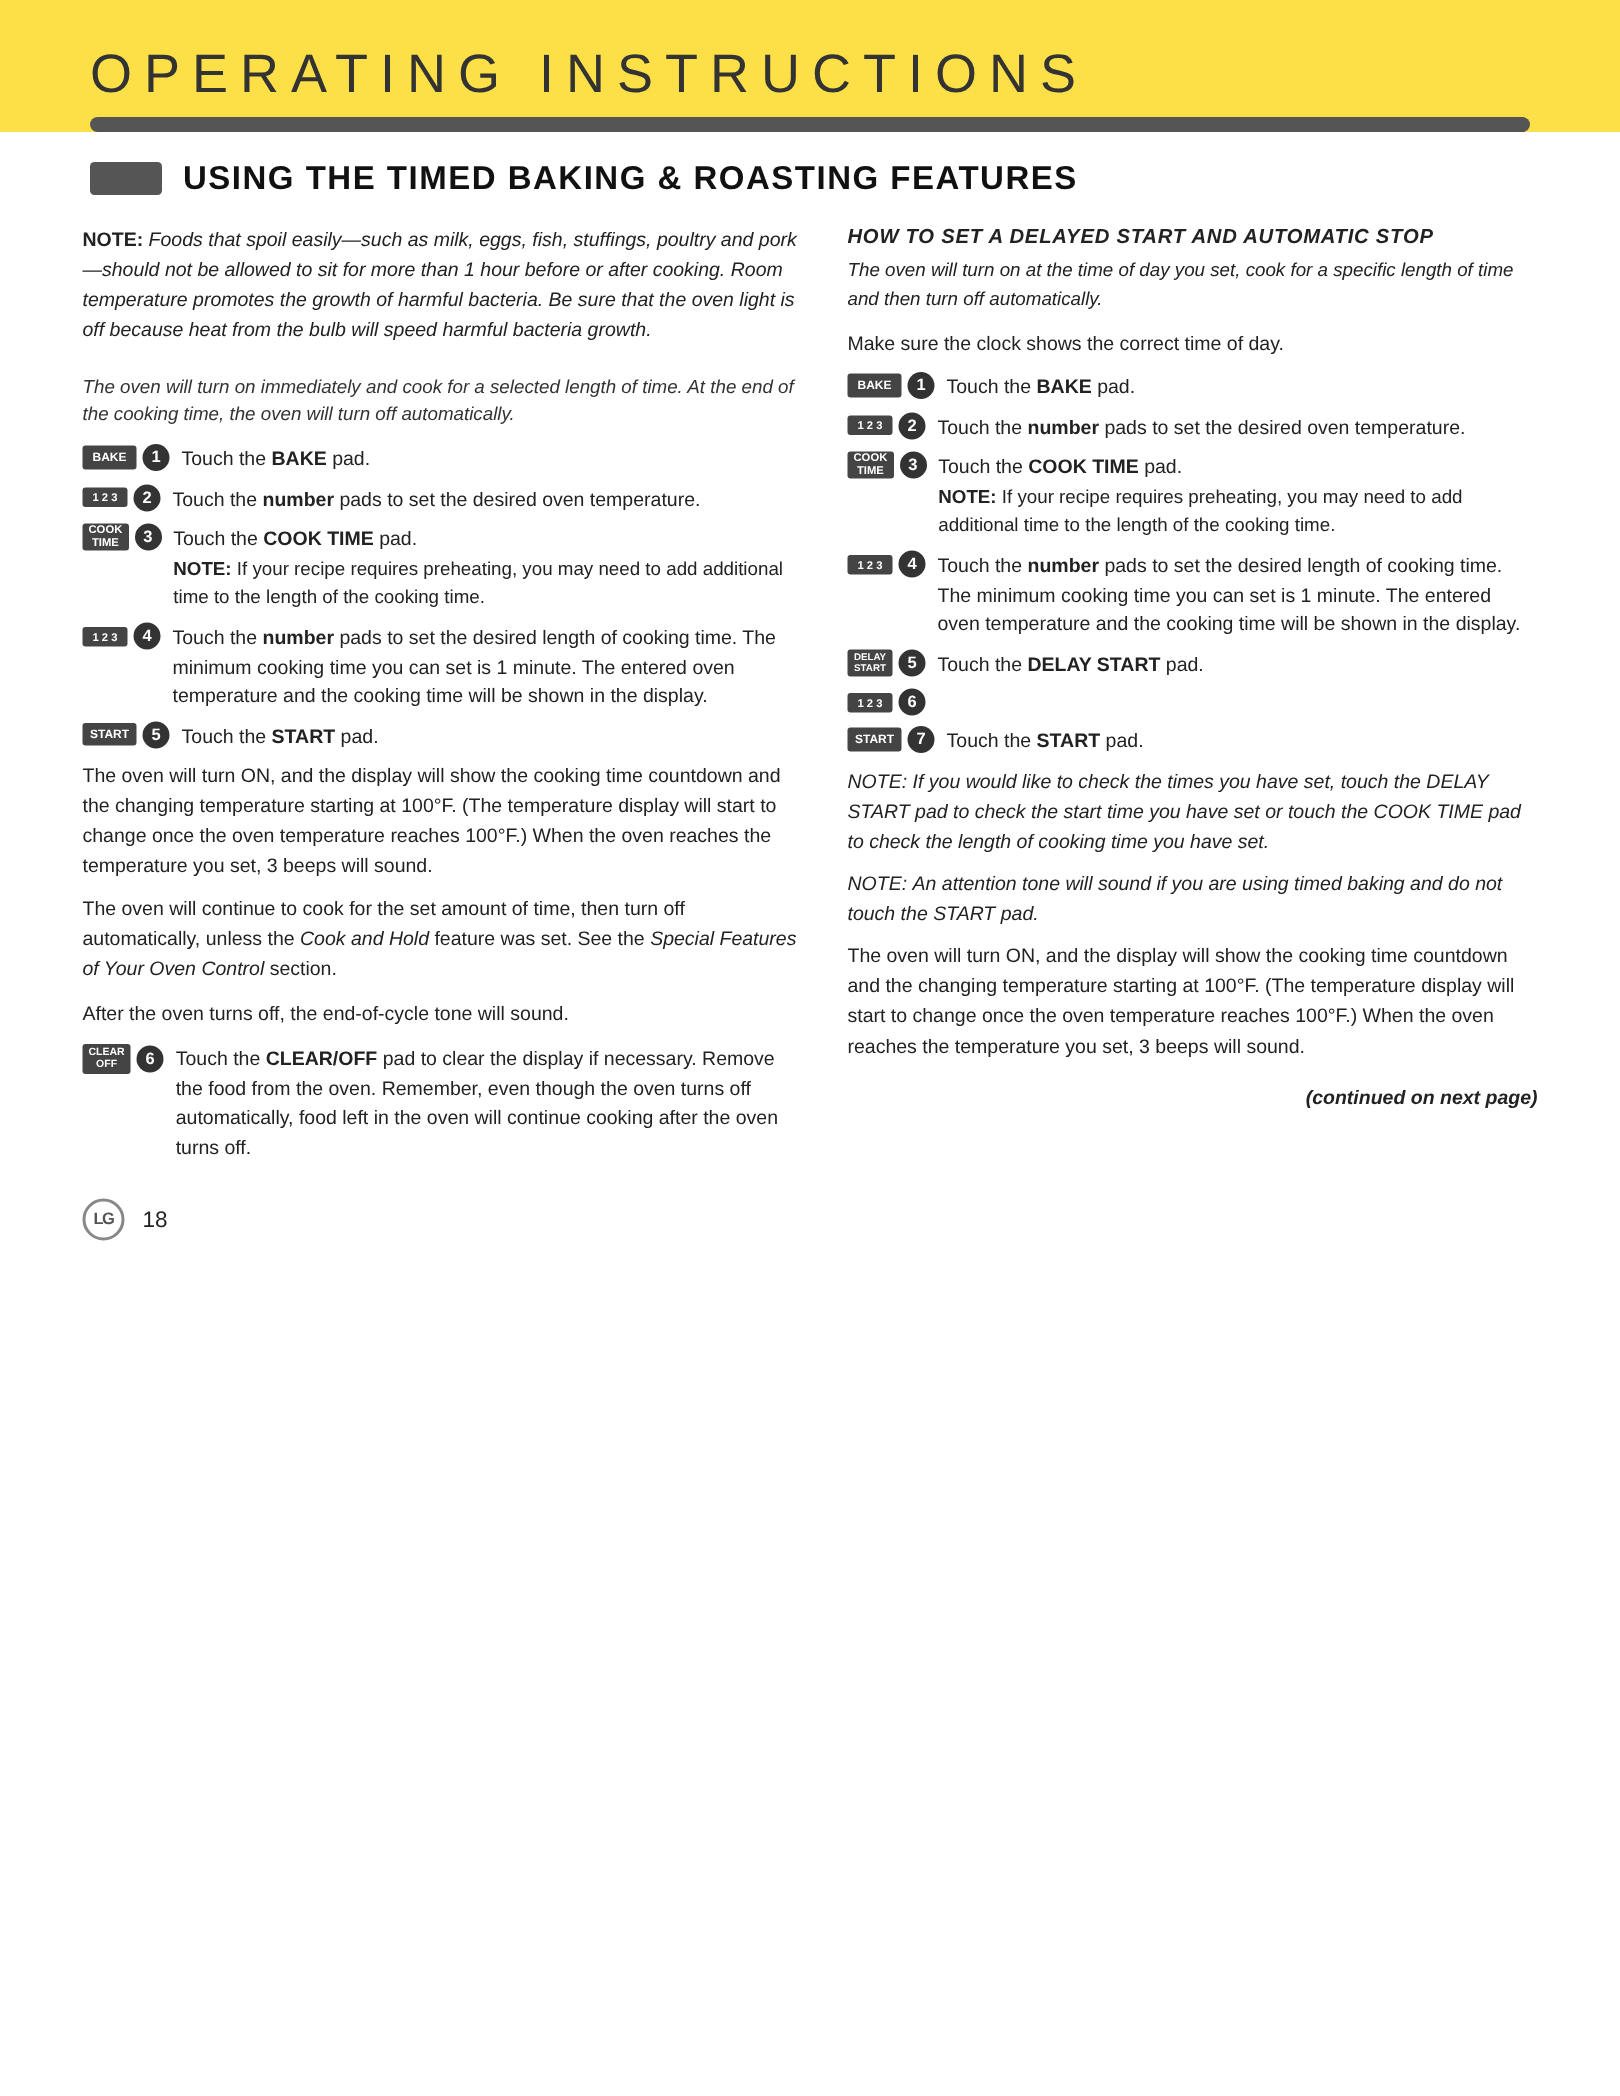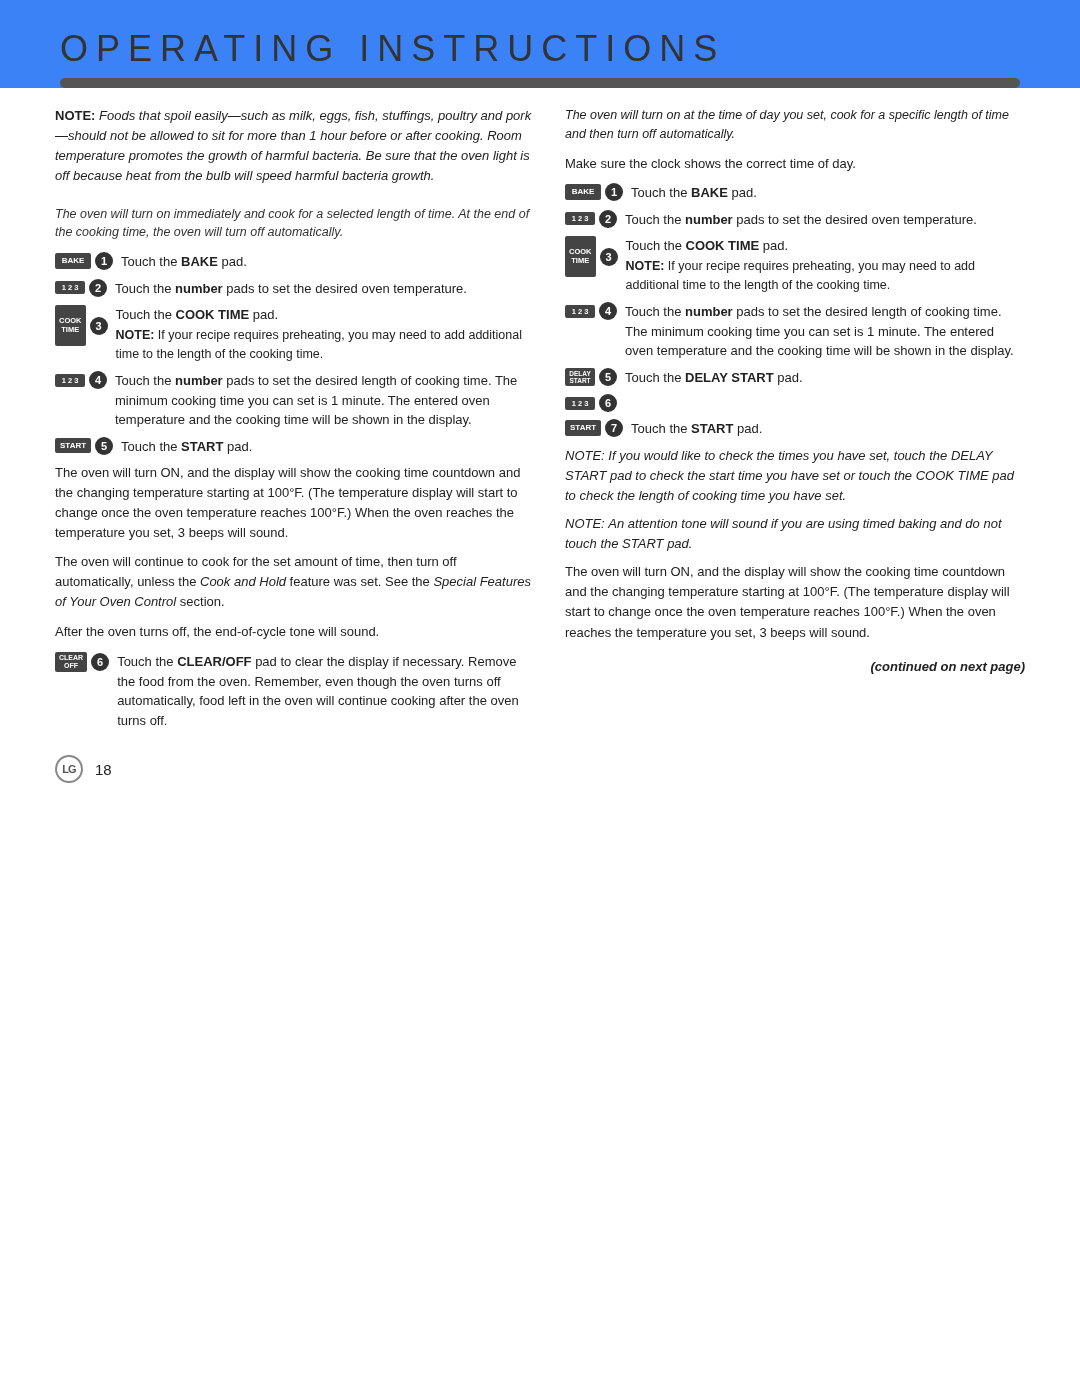--- a/index.html
+++ b/index.html
@@ -9,21 +9,21 @@
       font-size: 13.5px;
       color: #222;
       width: 1080px;
       min-height: 1397px;
       position: relative;
       padding: 0;
     }
 
     
     .page-header {
-      background: #3b82f6;
+      background: #fde047;
       padding: 28px 60px 0 60px;
     }
     .page-title {
       font-family: 'Arial', sans-serif;
       font-size: 36px;
       font-weight: 300;
       letter-spacing: 8px;
       text-transform: uppercase;
       color: #333;
       margin-bottom: 8px;
@@ -142,21 +142,21 @@
       gap: 2px;
       font-size: 7.5px;
       padding: 2px 4px;
     }
     .key-box.wide {
       min-width: 36px;
     }
     .key-box.cook-time {
       font-size: 7.5px;
       line-height: 1.15;
-      padding: 12px 4px;
+      padding: 0 4px;
     }
     .key-box.start-box {
       min-width: 32px;
       font-size: 8px;
     }
     .key-box.clear-box {
       font-size: 7px;
       line-height: 1.15;
       padding: 2px 4px;
       min-width: 30px;
@@ -268,20 +268,24 @@
 </head>
 <body>
 
 <div>
 
   <div class="page-header">
     <div class="page-title">Operating Instructions</div>
     <div class="header-bar"></div>
   </div>
 
+  <div class="section-heading">
+    <div class="section-heading-bar"></div>
+    <div class="section-heading-text">Using the Timed Baking &amp; Roasting Features</div>
+  </div>
 
   <div class="main-content">
 
     <div class="col-left">
 
       <p class="note-text">
         <strong>NOTE:</strong>
         <em> Foods that spoil easily—such as milk, eggs, fish, stuffings, poultry and pork—should not be allowed to sit for more than 1 hour before or after cooking. Room temperature promotes the growth of harmful bacteria. Be sure that the oven light is off because heat from the bulb will speed harmful bacteria growth.</em>
       </p>
 
@@ -347,20 +351,21 @@
             <div class="step-num">6</div>
           </div>
           <div class="step-text">Touch the <strong>CLEAR/OFF</strong> pad to clear the display if necessary. Remove the food from the oven. Remember, even though the oven turns off automatically, food left in the oven will continue cooking after the oven turns off.</div>
         </li>
       </ul>
 
     </div>
 
     <div class="col-right">
 
+      <div class="sub-heading">How to Set a Delayed Start and Automatic Stop</div>
       <p class="right-intro">The oven will turn on at the time of day you set, cook for a specific length of time and then turn off automatically.</p>
       <p class="right-make-sure">Make sure the clock shows the correct time of day.</p>
 
       <ul class="step-list">
 
         <li class="step-item">
           <div class="step-key">
             <div class="key-box wide">BAKE</div>
             <div class="step-num">1</div>
           </div>

